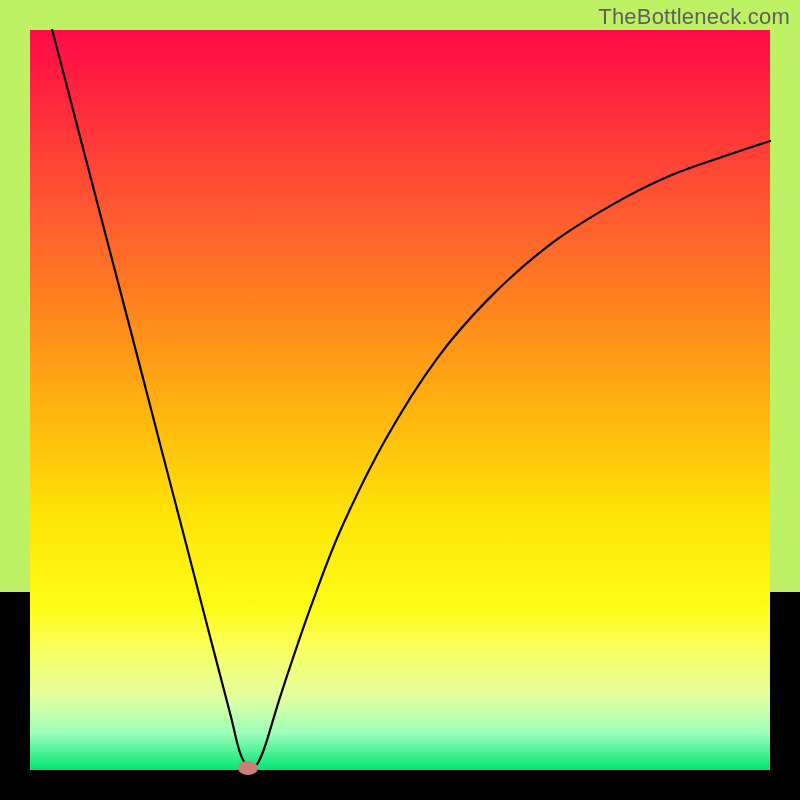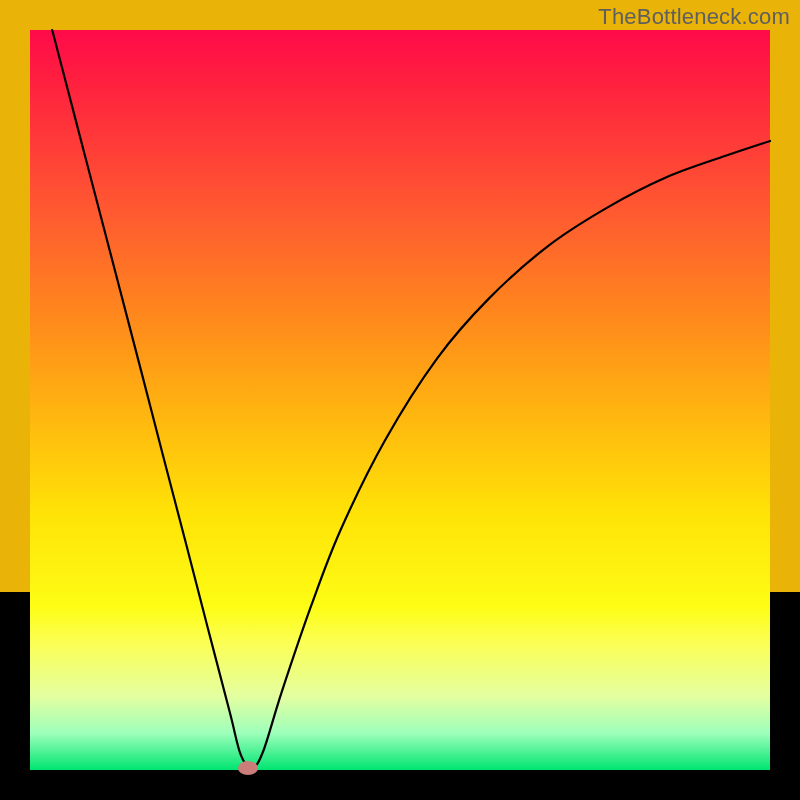--- a/index.html
+++ b/index.html
@@ -8,21 +8,21 @@
     width: 800px;
     height: 800px;
     background: #000;
     font-family: Arial, Helvetica, sans-serif;
     overflow: hidden;
   }
   .frame {
     position: relative;
     width: 800px;
     height: 592px;
-    background: #eab308;
+    background: #bef264;
   }
   .plot-area {
     position: absolute;
     left: 30px;
     top: 30px;
     width: 740px;
     height: 740px;
     background: linear-gradient(to bottom,
       #ff0b49 0%,
       #ff203f 7%,

